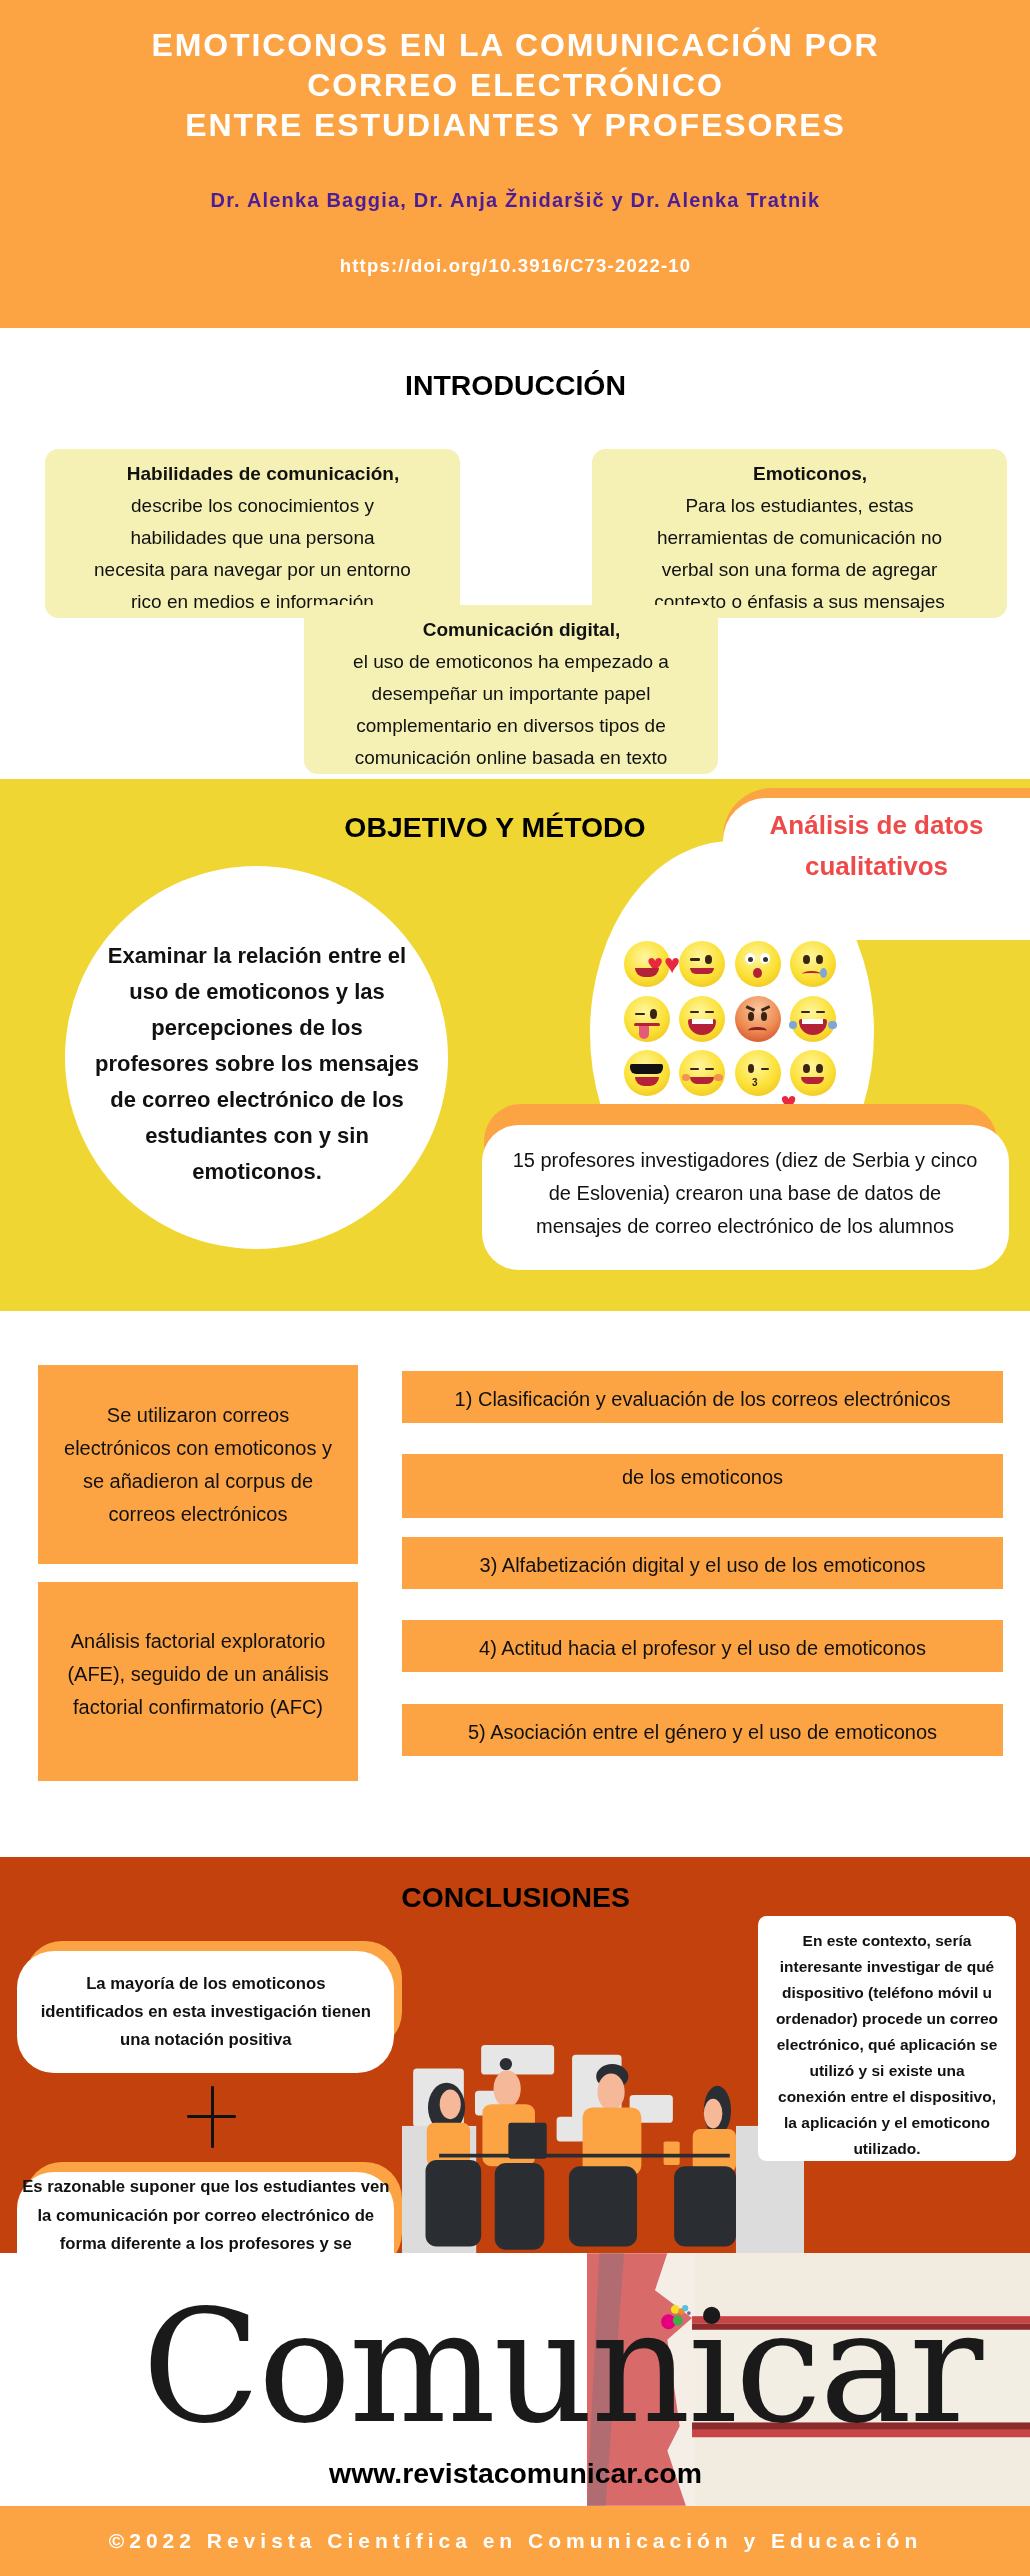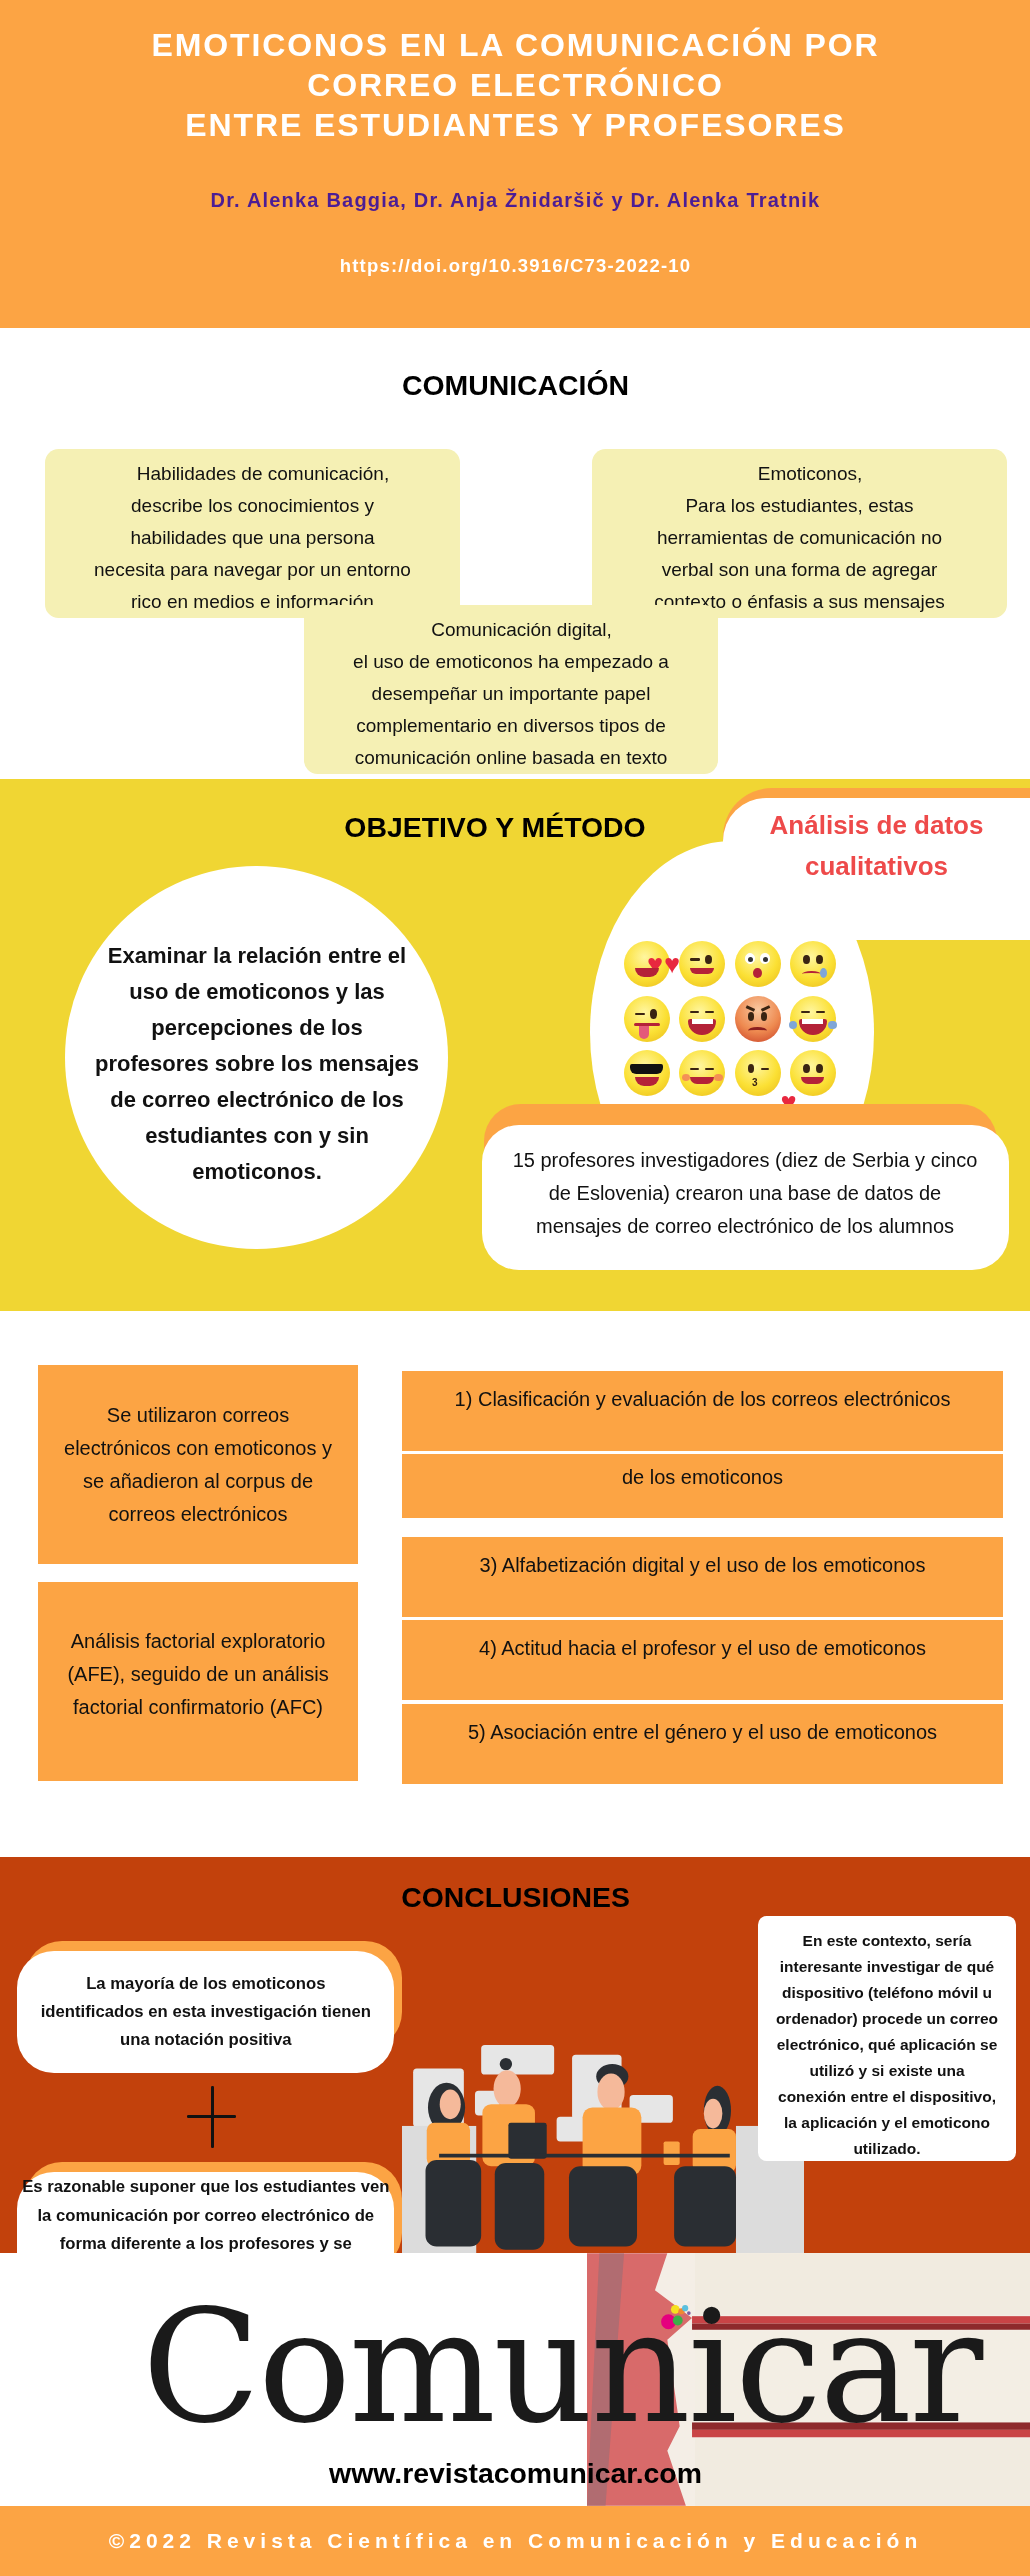--- a/index.html
+++ b/index.html
@@ -12,21 +12,21 @@
   #header { left: 0; top: 0; width: 1031px; height: 328px; background: #FCA444; }
   #header .title { left: 0; top: 25px; width: 1031px; color: #fff; font-weight: bold; font-size: 32px; line-height: 40px; letter-spacing: 1.9px; }
   #header .authors { left: 0; top: 189px; width: 1031px; color: #4c1d95; font-weight: bold; font-size: 20px; letter-spacing: 1.2px; }
   #header .doi { left: 0; top: 255px; width: 1031px; color: #fff; font-weight: bold; font-size: 18.5px; letter-spacing: 1.2px; }
 
   
   #intro { left: 0; top: 328px; width: 1031px; height: 451px; background: #ffffff; }
   .section-title { font-weight: bold; font-size: 28.4px; color: #000; }
   #intro .section-title { left: 0; top: 41px; width: 1031px; }
   .intro-box { background: #F5F0B4; border-radius: 13.6px; padding-top: 8.7px; color: #111; font-size: 19px; line-height: 32px; }
-  .intro-box .head { font-weight: normal; padding-left: 21px; }
+  .intro-box .head { font-weight: bold; padding-left: 21px; }
   #intro-left { left: 45px; top: 121px; width: 415px; height: 169px; }
   #intro-right { left: 592px; top: 121px; width: 415px; height: 169px; }
   #intro-center { left: 304px; top: 277px; width: 414px; height: 169px; z-index: 2; }
 
   
   #objective { left: 0; top: 779px; width: 1031px; height: 532px; background: #F0D633; overflow: hidden; }
   #objective .section-title { left: 328px; top: 32px; width: 334px; }
   #obj-circle { left: 65px; top: 87px; width: 383px; height: 383px; border-radius: 50%; background: #fff; }
   #obj-circle-text { left: 93px; top: 159px; width: 328px; font-weight: bold; font-size: 22px; line-height: 36px; }
   #qual-orange { left: 723px; top: 9.3px; width: 307px; height: 87px; background: #FCA444; border-radius: 49px 0 0 0; }
@@ -45,21 +45,21 @@
   .glasses { position: absolute; left: 6.2px; top: 13.6px; width: 33px; height: 10px; background: #111; border-radius: 1.9px 1.9px 6.2px 6.2px; }
   #prof-orange { left: 484px; top: 325px; width: 513px; height: 74px; background: #FCA444; border-radius: 37px 37px 0 0; }
   #prof-box { left: 482px; top: 346px; width: 527px; height: 145px; background: #fff; border-radius: 37px; }
   #prof-text { left: 488px; top: 365px; width: 514px; font-size: 20px; line-height: 33px; }
 
   
   #method { left: 0; top: 1311px; width: 1031px; height: 546px; background: #fff; }
   .orange-box { background: #FCA444; color: #111; font-size: 20px; line-height: 33px; display: flex; align-items: center; justify-content: center; text-align: center; }
   #method-left-1 { left: 38px; top: 54px; width: 320px; height: 199px; padding: 0 16px; }
   #method-left-2 { left: 38px; top: 271px; width: 320px; height: 199px; padding: 0 12.4px; align-items: flex-start; padding-top: 43px; }
-  .step { left: 402px; width: 601px; height: 80px; align-items: flex-start; padding-top: 12.4px; font-size: 20px; line-height: 33px; }
+  .step { left: 402px; width: 601px; height: 52px; align-items: flex-start; padding-top: 12.4px; font-size: 20px; line-height: 33px; }
   #step-1 { top: 60px; }
   #step-2 { top: 143px; height: 64px; padding-top: 11px; }
   #step-3 { top: 226px; }
   #step-4 { top: 309px; }
   #step-5 { top: 393px; }
 
   
   #conclusions { left: 0; top: 1857px; width: 1031px; height: 396px; background: #c2410c; overflow: hidden; }
   #conclusions .section-title { left: 0; top: 23.5px; width: 1031px; }
   .concl-orange { background: #FCA444; border-radius: 37px; }
@@ -89,21 +89,21 @@
   <div class="abs title center">
     <div>EMOTICONOS EN LA COMUNICACIÓN POR</div>
     <div>CORREO ELECTRÓNICO</div>
     <div>ENTRE ESTUDIANTES Y PROFESORES</div>
   </div>
   <div class="abs authors center">Dr. Alenka Baggia, Dr. Anja Žnidaršič y Dr. Alenka Tratnik</div>
   <div class="abs doi center">https://doi.org/10.3916/C73-2022-10</div>
 </section>
 
 <section id="intro" class="abs">
-  <h2 class="abs section-title center">COMUNICACIÓN</h2>
+  <h2 class="abs section-title center">INTRODUCCIÓN</h2>
 
   <div id="intro-left" class="abs intro-box center">
     <div class="head">Habilidades de comunicación,</div>
     <div>describe los conocimientos y</div>
     <div>habilidades que una persona</div>
     <div>necesita para navegar por un entorno</div>
     <div>rico en medios e información</div>
   </div>
 
   <div id="intro-center" class="abs intro-box center">

